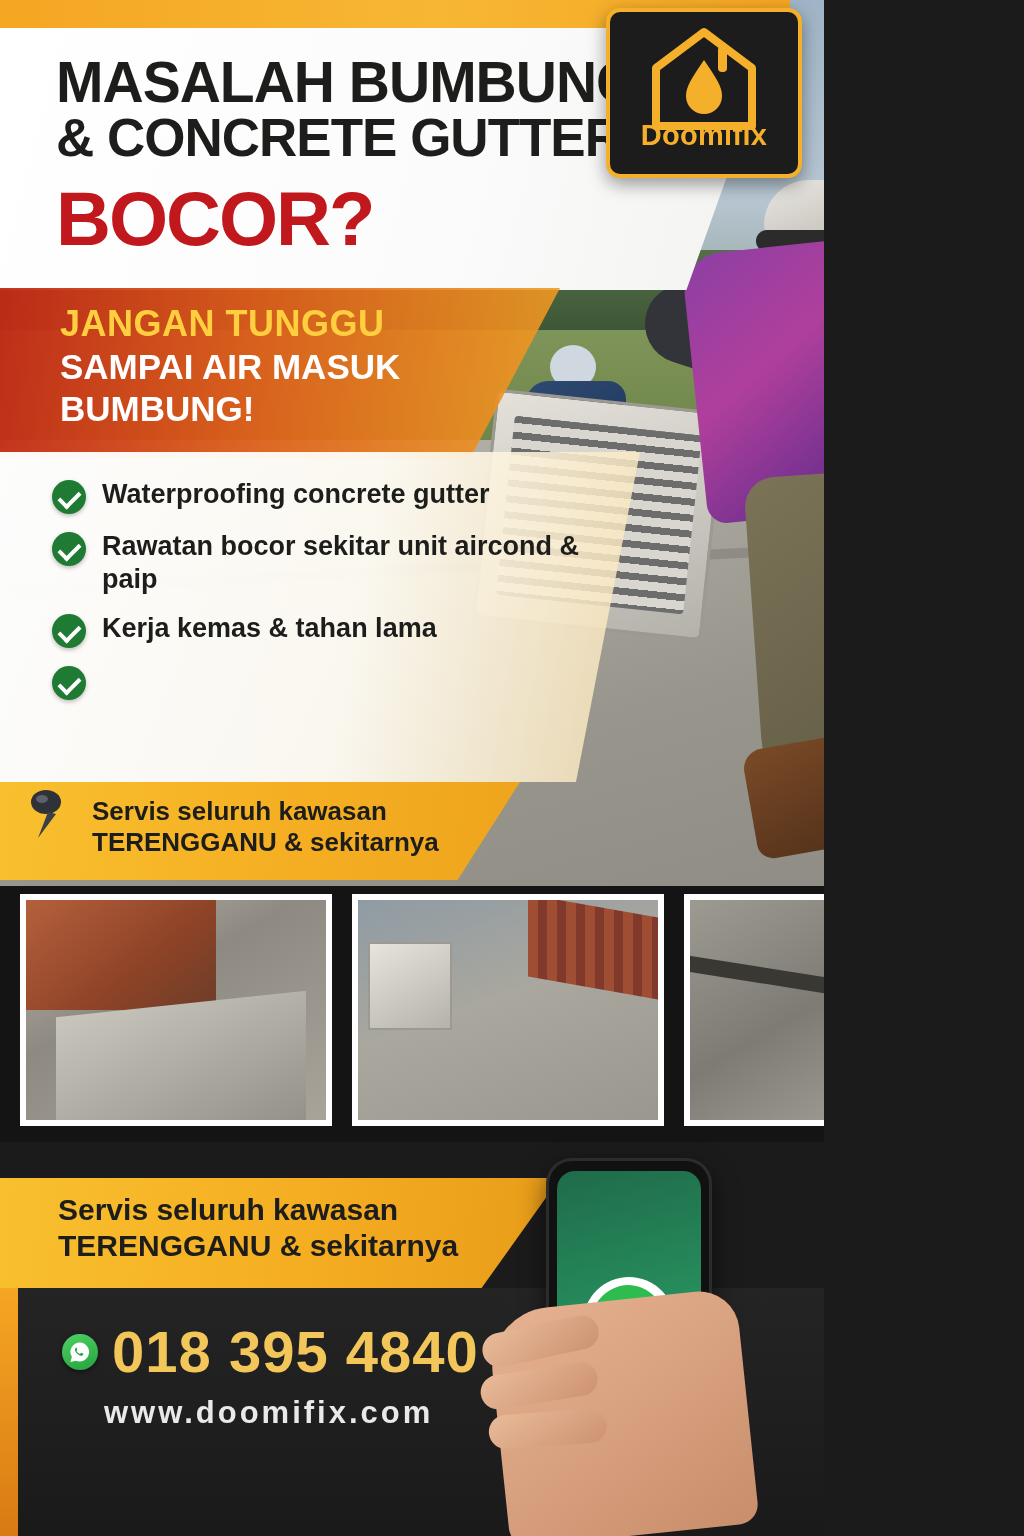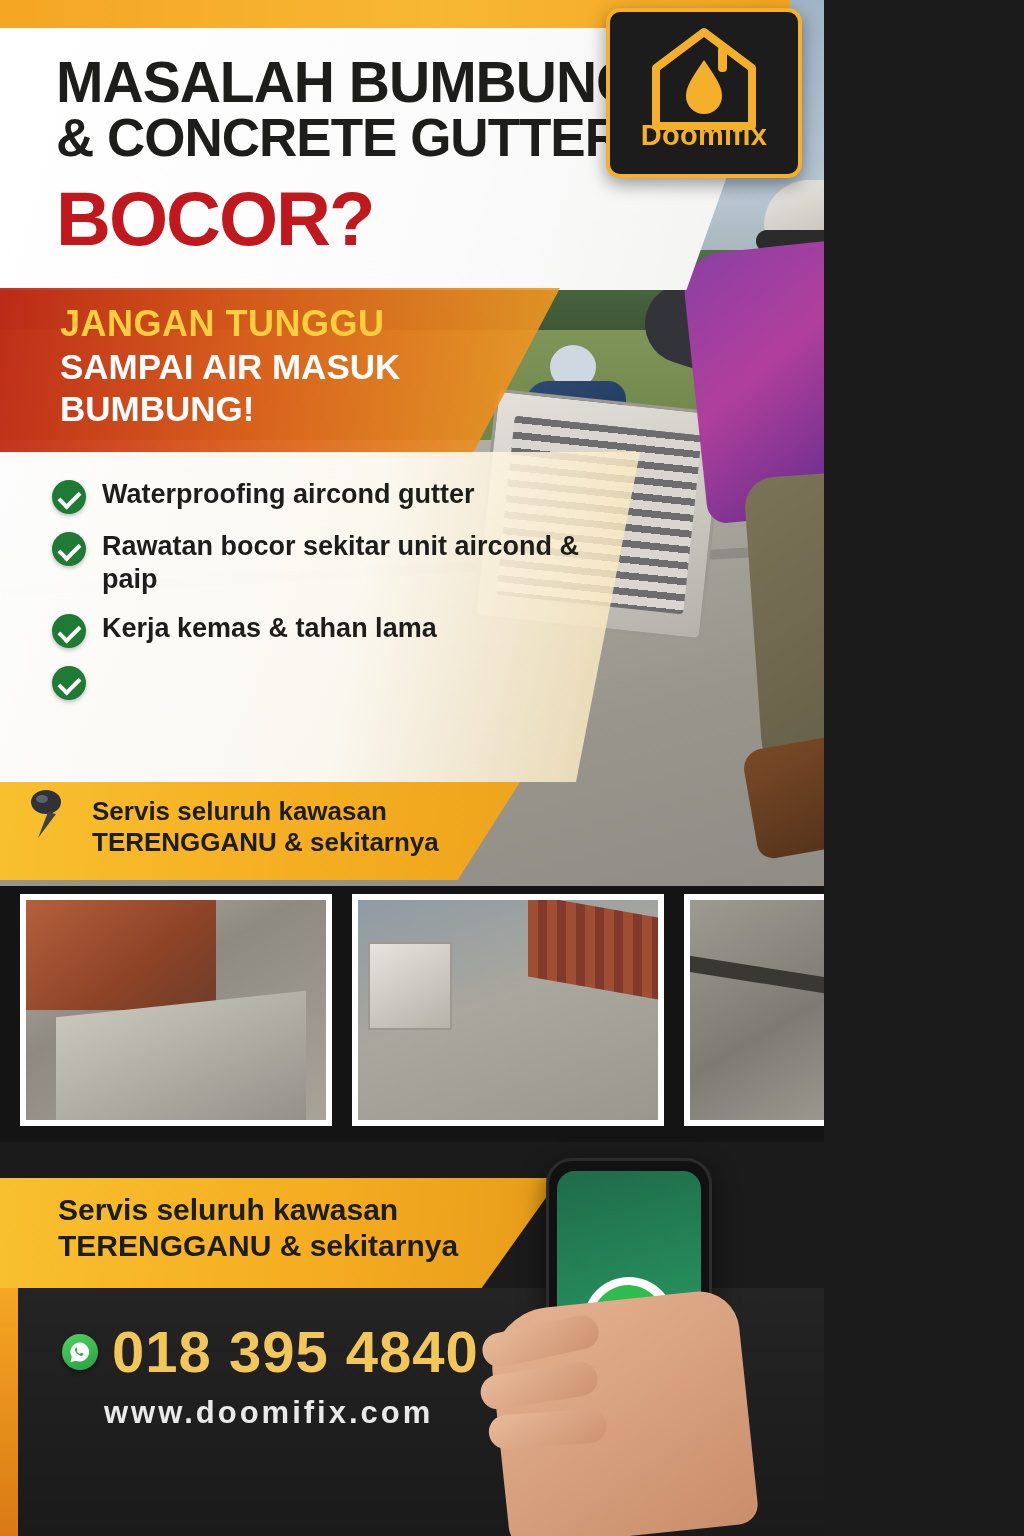--- a/index.html
+++ b/index.html
@@ -374,21 +374,21 @@
         <rect x="70" y="20" width="9" height="26" rx="4" fill="#f5b02b"></rect>
       </svg>
     </div>
     <div class="logo-text">Doomifix</div>
   </div>
 
   <div class="list-panel"></div>
   <div class="list-wrap">
     <div class="li">
       <span class="tick"></span>
-      <span class="li-text">Waterproofing aircond gutter</span>
+      <span class="li-text">Waterproofing concrete gutter</span>
     </div>
     <div class="li">
       <span class="tick"></span>
       <span class="li-text">Rawatan bocor sekitar unit aircond &amp; paip</span>
     </div>
     <div class="li">
       <span class="tick"></span>
       <span class="li-text">Kerja kemas &amp; tahan lama</span>
     </div>
     <div class="li">

